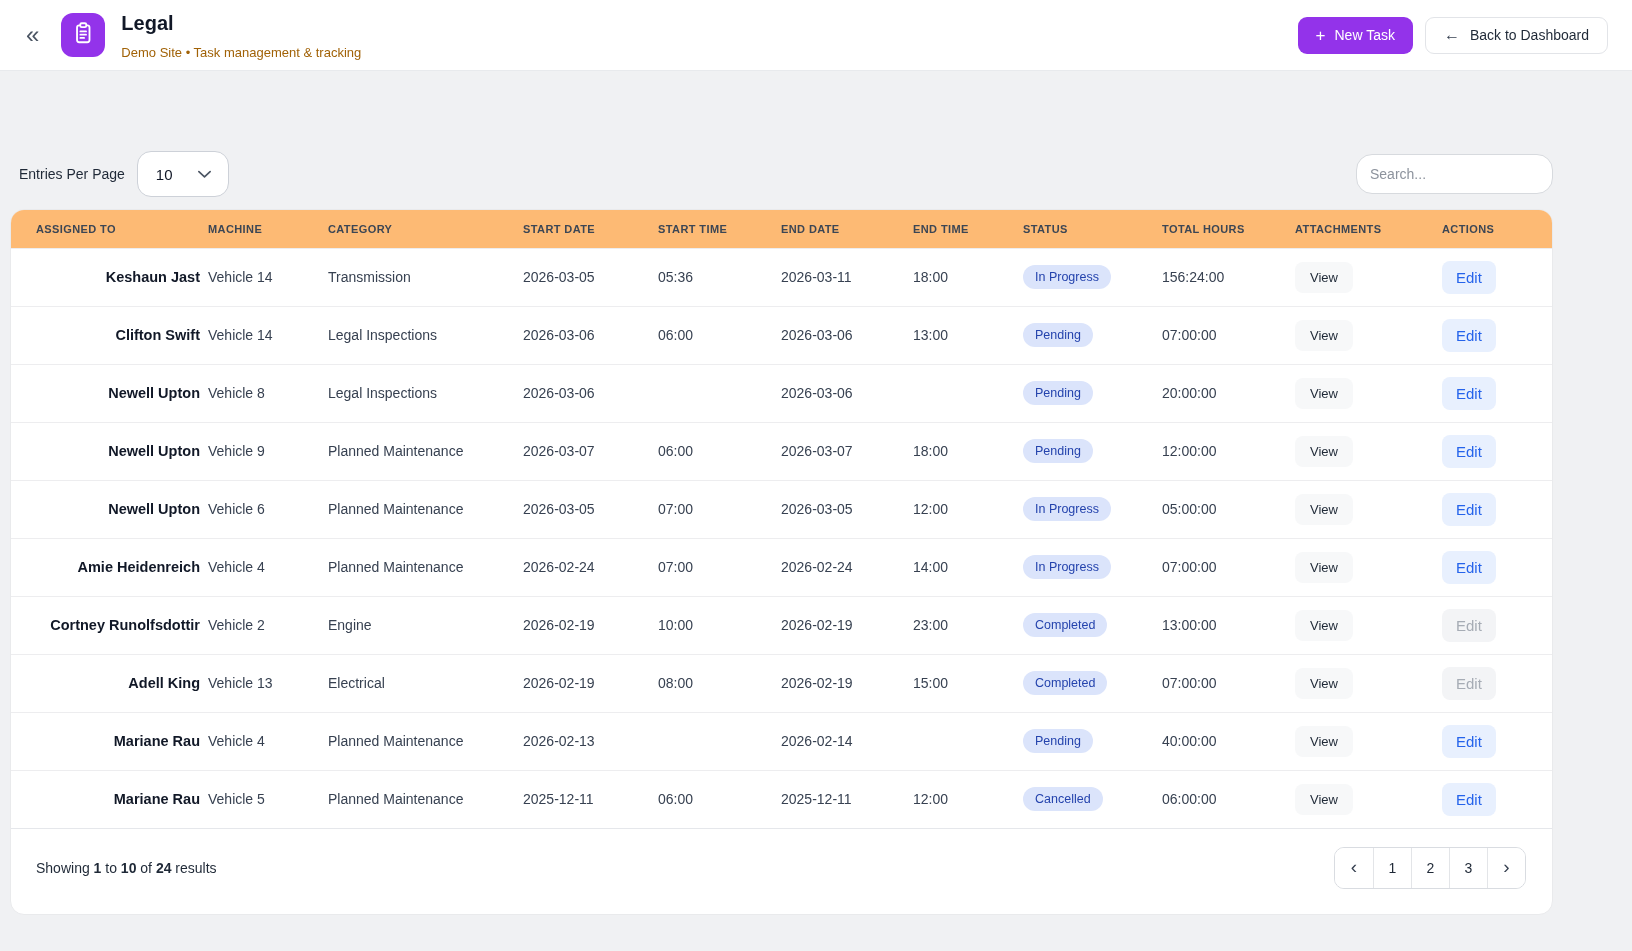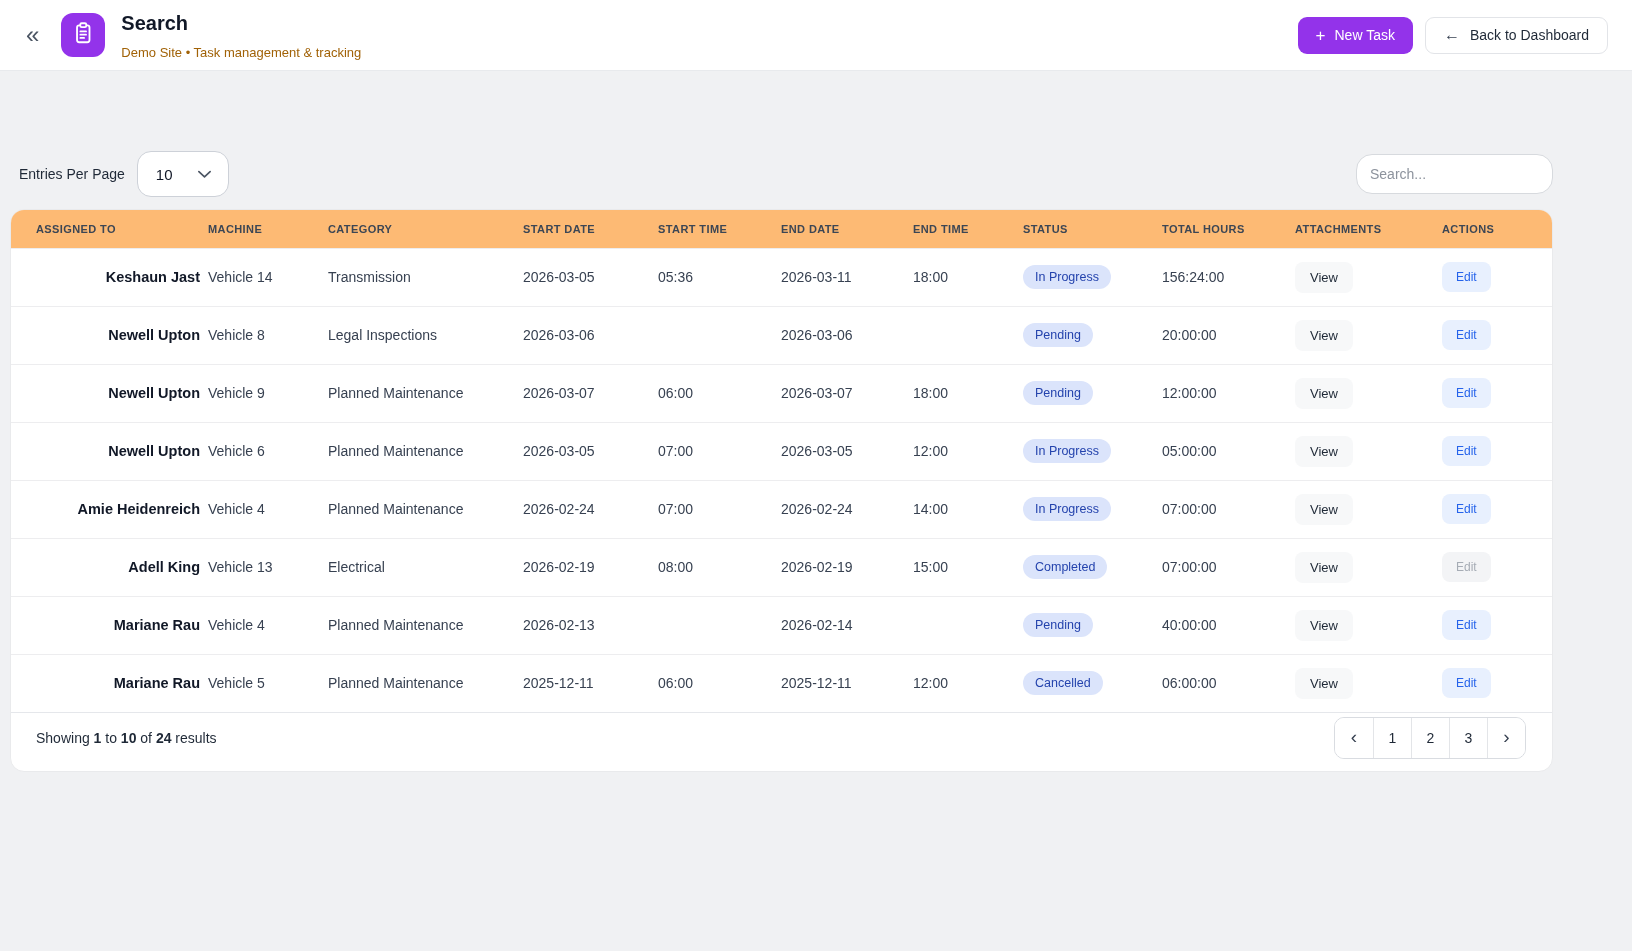--- a/index.html
+++ b/index.html
@@ -71,26 +71,26 @@
   .badge {
     display:inline-block; background:#dbe4fb; color:#2443ad; font-size:12.5px;
     font-weight:500; padding:5px 12px; border-radius:999px; white-space:nowrap;
   }
   .btn-view {
     background:#f7f8f9; border:none; border-radius:8px; padding:8px 15px;
     font-size:13px; color:#1f2937; cursor:pointer; font-family:inherit;
   }
   .btn-edit {
     background:#e8f0fe; border:none; border-radius:8px; padding:8px 14px;
-    font-size:12px; color:#2563eb; cursor:pointer; font-family:inherit;
+    font-size:15px; color:#2563eb; cursor:pointer; font-family:inherit;
   }
   .btn-edit[disabled] { background:#f3f4f6; color:#a6acb5; cursor:default; }
   
   .card-footer {
-    border-top:1px solid #e5e7eb; height:59px; display:flex; align-items:center;
+    border-top:1px solid #e5e7eb; height:86px; display:flex; align-items:center;
     padding:0 26px 8px 25px;
   }
   .summary { font-size:14px; color:#1f2937; }
   .summary b { font-weight:700; }
   .pager {
     margin-left:auto; display:flex; border:1px solid #d9dce1; border-radius:10px;
     overflow:hidden; background:#fff;
   }
   .pager button {
     width:38px; height:40px; background:#fff; border:none; border-left:1px solid #e3e5e8;
@@ -110,21 +110,21 @@
       <svg width="26" height="26" viewBox="0 0 24 24" fill="none" stroke="#ffffff" stroke-width="1.7" stroke-linecap="round" stroke-linejoin="round">
         <rect x="6.5" y="5" width="11.5" height="15.5" rx="2"></rect>
         <rect x="9.5" y="3" width="5.5" height="3.6" rx="1.2" fill="#9333ea"></rect>
         <line x1="9.6" y1="10.5" x2="14.8" y2="10.5"></line>
         <line x1="9.6" y1="13.5" x2="14.8" y2="13.5"></line>
         <line x1="9.6" y1="16.5" x2="13" y2="16.5"></line>
       </svg>
     </span>
   </div>
   <div class="title-block">
-    <div class="t">Search</div>
+    <div class="t">Legal</div>
     <div class="s">Demo Site • Task management &amp; tracking</div>
   </div>
   <div class="topbar-actions">
     <button class="btn-newtask">
       <span class="plus">+</span>
       <span>New Task</span>
     </button>
     <button class="btn-back">
       <span class="arrow">←</span>
       <span>Back to Dashboard</span>
@@ -185,20 +185,33 @@
         <td>2026-03-05</td>
         <td>05:36</td>
         <td>2026-03-11</td>
         <td>18:00</td>
         <td><span class="badge">In Progress</span></td>
         <td>156:24:00</td>
         <td><button class="btn-view">View</button></td>
         <td><button class="btn-edit">Edit</button></td>
       </tr>
           <tr>
+        <td class="c-name">Clifton Swift</td>
+        <td>Vehicle 14</td>
+        <td>Legal Inspections</td>
+        <td>2026-03-06</td>
+        <td>06:00</td>
+        <td>2026-03-06</td>
+        <td>13:00</td>
+        <td><span class="badge">Pending</span></td>
+        <td>07:00:00</td>
+        <td><button class="btn-view">View</button></td>
+        <td><button class="btn-edit">Edit</button></td>
+      </tr>
+          <tr>
         <td class="c-name">Newell Upton</td>
         <td>Vehicle 8</td>
         <td>Legal Inspections</td>
         <td>2026-03-06</td>
         <td></td>
         <td>2026-03-06</td>
         <td></td>
         <td><span class="badge">Pending</span></td>
         <td>20:00:00</td>
         <td><button class="btn-view">View</button></td>
@@ -235,20 +248,33 @@
         <td>Vehicle 4</td>
         <td>Planned Maintenance</td>
         <td>2026-02-24</td>
         <td>07:00</td>
         <td>2026-02-24</td>
         <td>14:00</td>
         <td><span class="badge">In Progress</span></td>
         <td>07:00:00</td>
         <td><button class="btn-view">View</button></td>
         <td><button class="btn-edit">Edit</button></td>
+      </tr>
+          <tr>
+        <td class="c-name">Cortney Runolfsdottir</td>
+        <td>Vehicle 2</td>
+        <td>Engine</td>
+        <td>2026-02-19</td>
+        <td>10:00</td>
+        <td>2026-02-19</td>
+        <td>23:00</td>
+        <td><span class="badge">Completed</span></td>
+        <td>13:00:00</td>
+        <td><button class="btn-view">View</button></td>
+        <td><button class="btn-edit" disabled="">Edit</button></td>
       </tr>
           <tr>
         <td class="c-name">Adell King</td>
         <td>Vehicle 13</td>
         <td>Electrical</td>
         <td>2026-02-19</td>
         <td>08:00</td>
         <td>2026-02-19</td>
         <td>15:00</td>
         <td><span class="badge">Completed</span></td>

